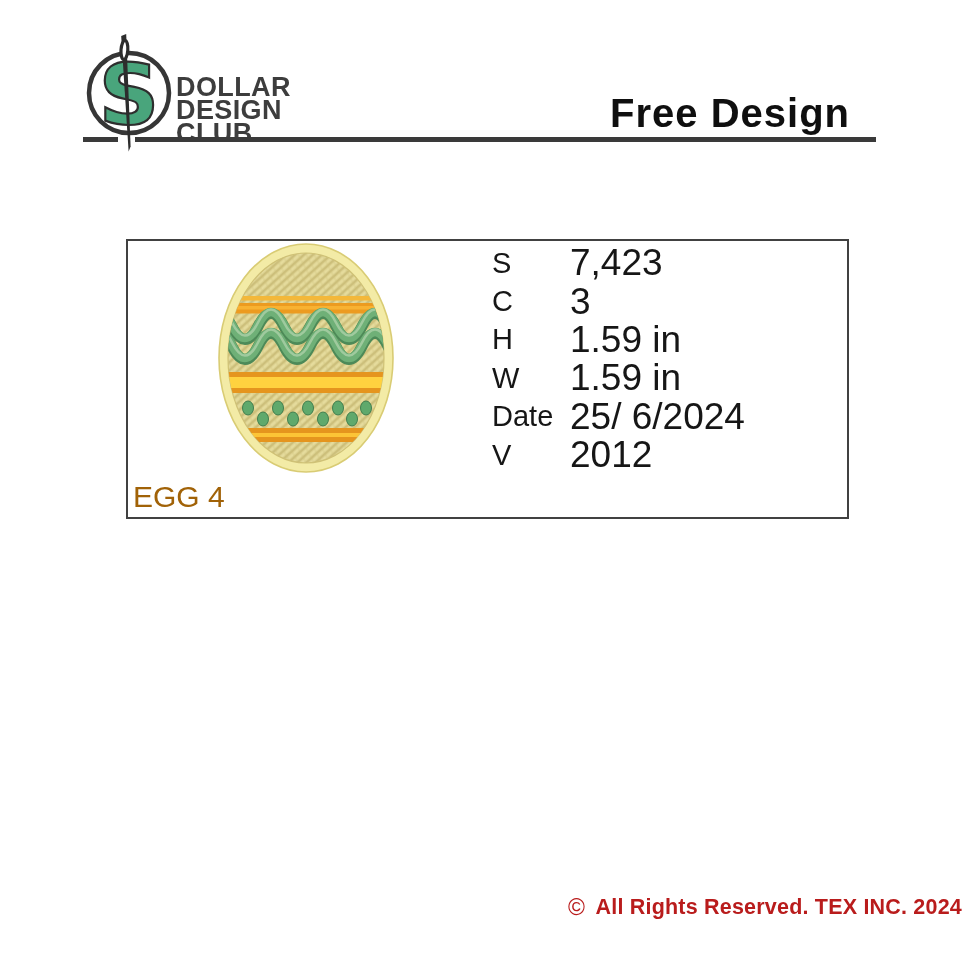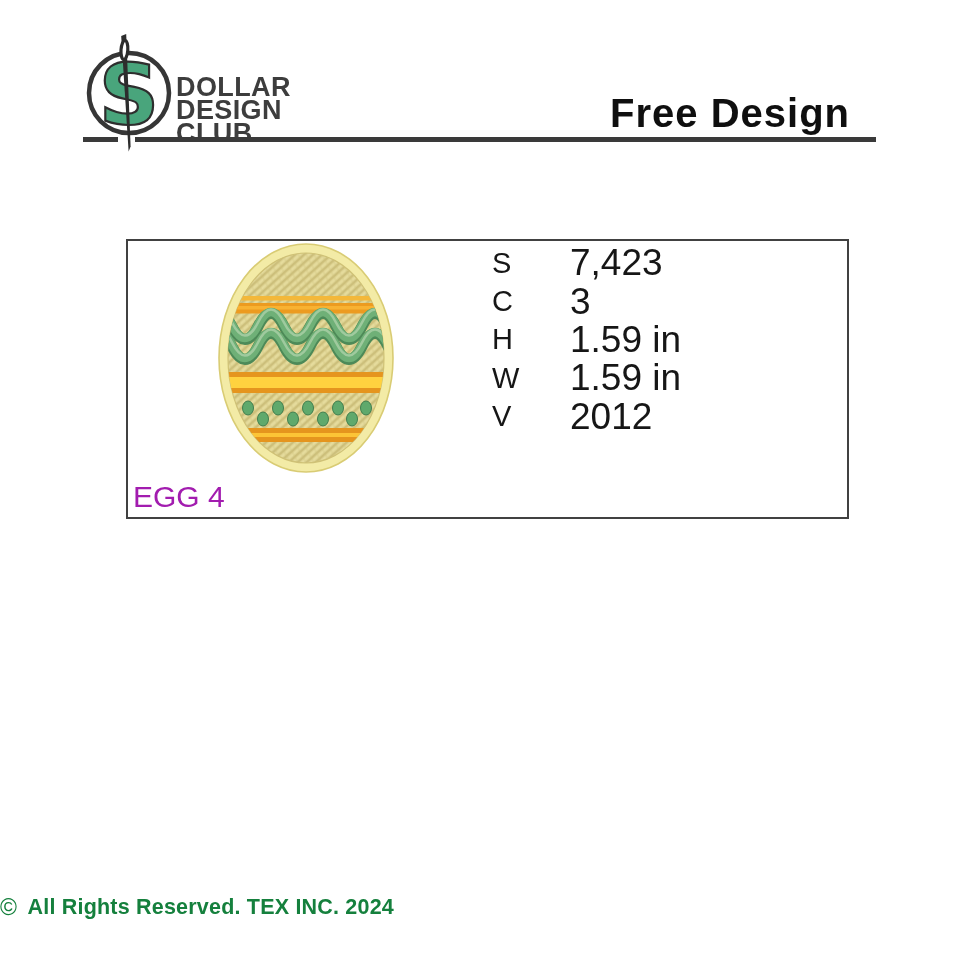--- a/index.html
+++ b/index.html
@@ -27,27 +27,27 @@
     position:absolute;left:126px;top:239px;width:719px;height:276px;
     border:2px solid #414141;background:#ffffff;
   }
   .egg-svg{position:absolute;left:90px;top:1px;width:176px;height:232px;}
   .specs{position:absolute;left:364px;top:3px;}
   .spec-row{display:flex;height:38.4px;align-items:center;}
   .spec-label{width:78px;font-size:29px;color:#161616;}
   .spec-value{font-size:37px;color:#161616;white-space:pre;text-align:right;}
   .design-name{
     position:absolute;left:5px;bottom:3px;
-    font-size:30px;color:#a21caf;
+    font-size:30px;color:#a16207;
   }
 
   
   .footer{
     position:absolute;left:0;top:893px;width:100%;
-    text-align:left;font-weight:700;font-size:21.5px;color:#15803d;
+    text-align:right;font-weight:700;font-size:21.5px;color:#b91c1c;
     letter-spacing:.2px;
   }
   .footer .copyright-glyph{font-size:23px;font-weight:400;margin-right:5px;position:relative;top:1px;}
 </style>
 </head>
 <body>
 
 <div>
 
   <svg class="logo-svg" viewBox="0 0 110 126">
@@ -142,20 +142,24 @@
     </div>
     <div class="spec-row">
       <span class="spec-label">H</span>
       <span class="spec-value">1.59 in</span>
     </div>
     <div class="spec-row">
       <span class="spec-label">W</span>
       <span class="spec-value">1.59 in</span>
     </div>
     <div class="spec-row">
+      <span class="spec-label">Date</span>
+      <span class="spec-value">25/ 6/2024</span>
+    </div>
+    <div class="spec-row">
       <span class="spec-label">V</span>
       <span class="spec-value">2012</span>
     </div>
   </div>
 
   <div class="design-name">EGG 4</div>
 </div>
 
 <div class="footer">
   <span class="copyright-glyph">©</span>

